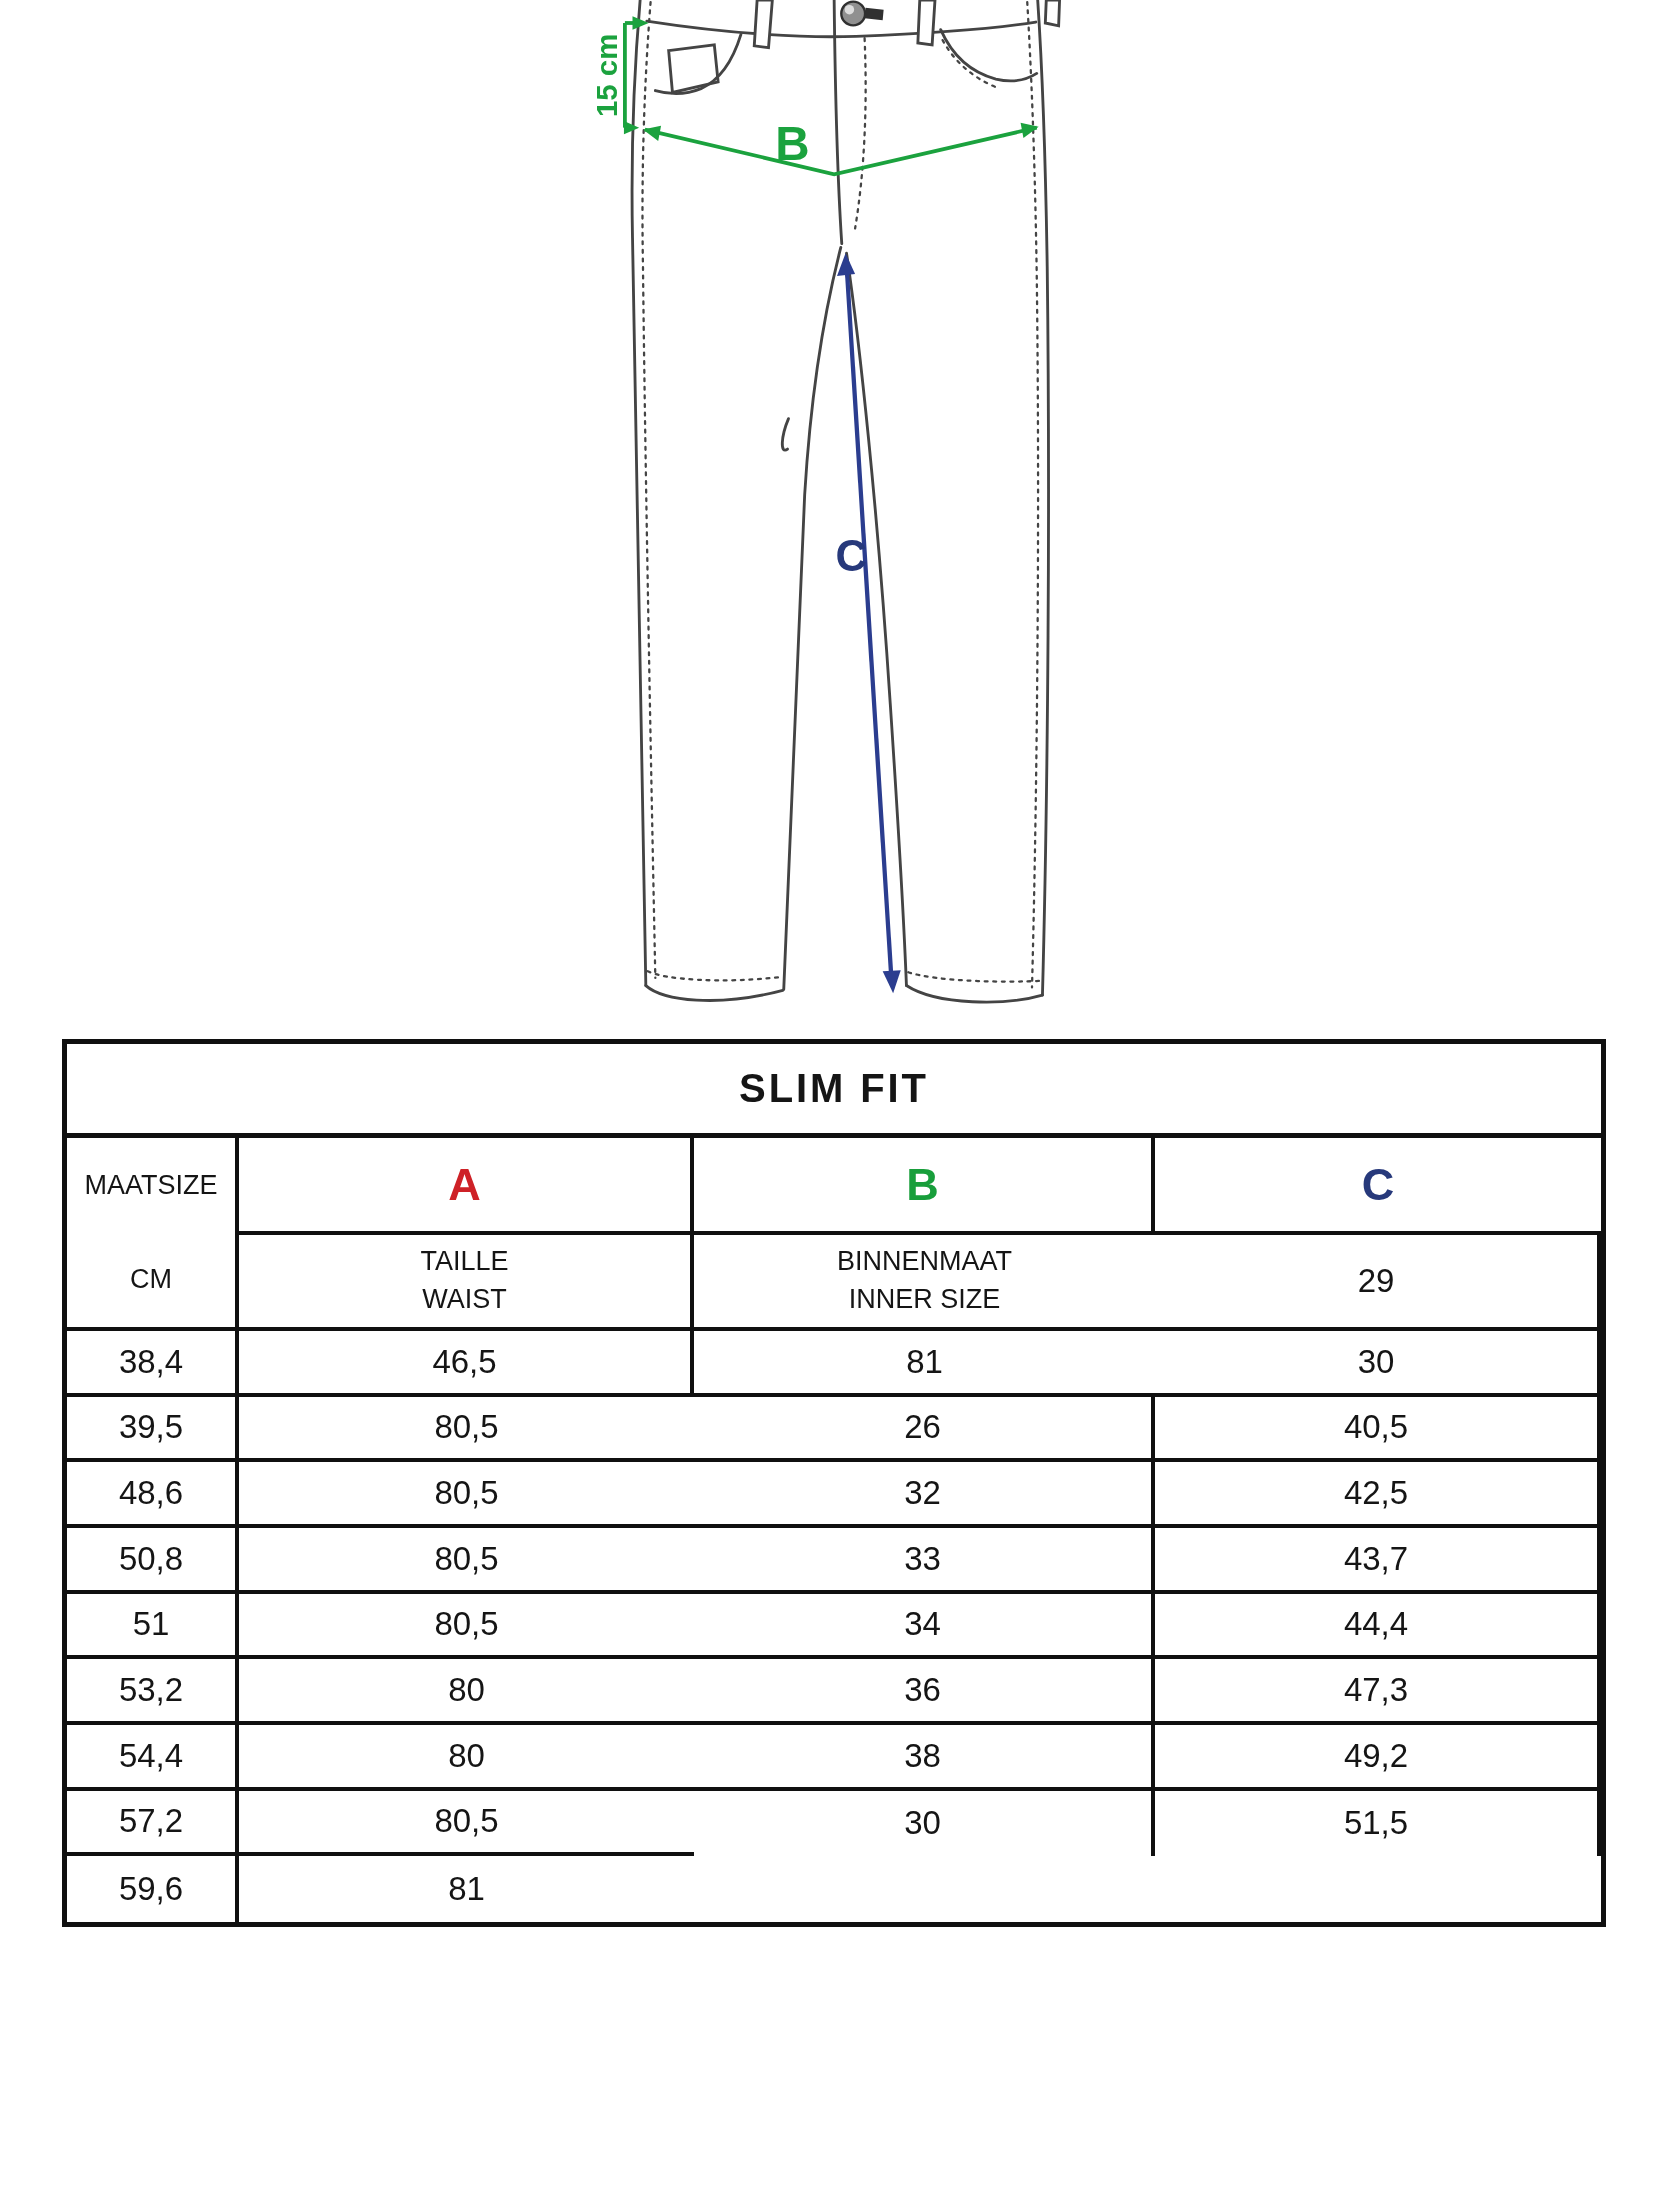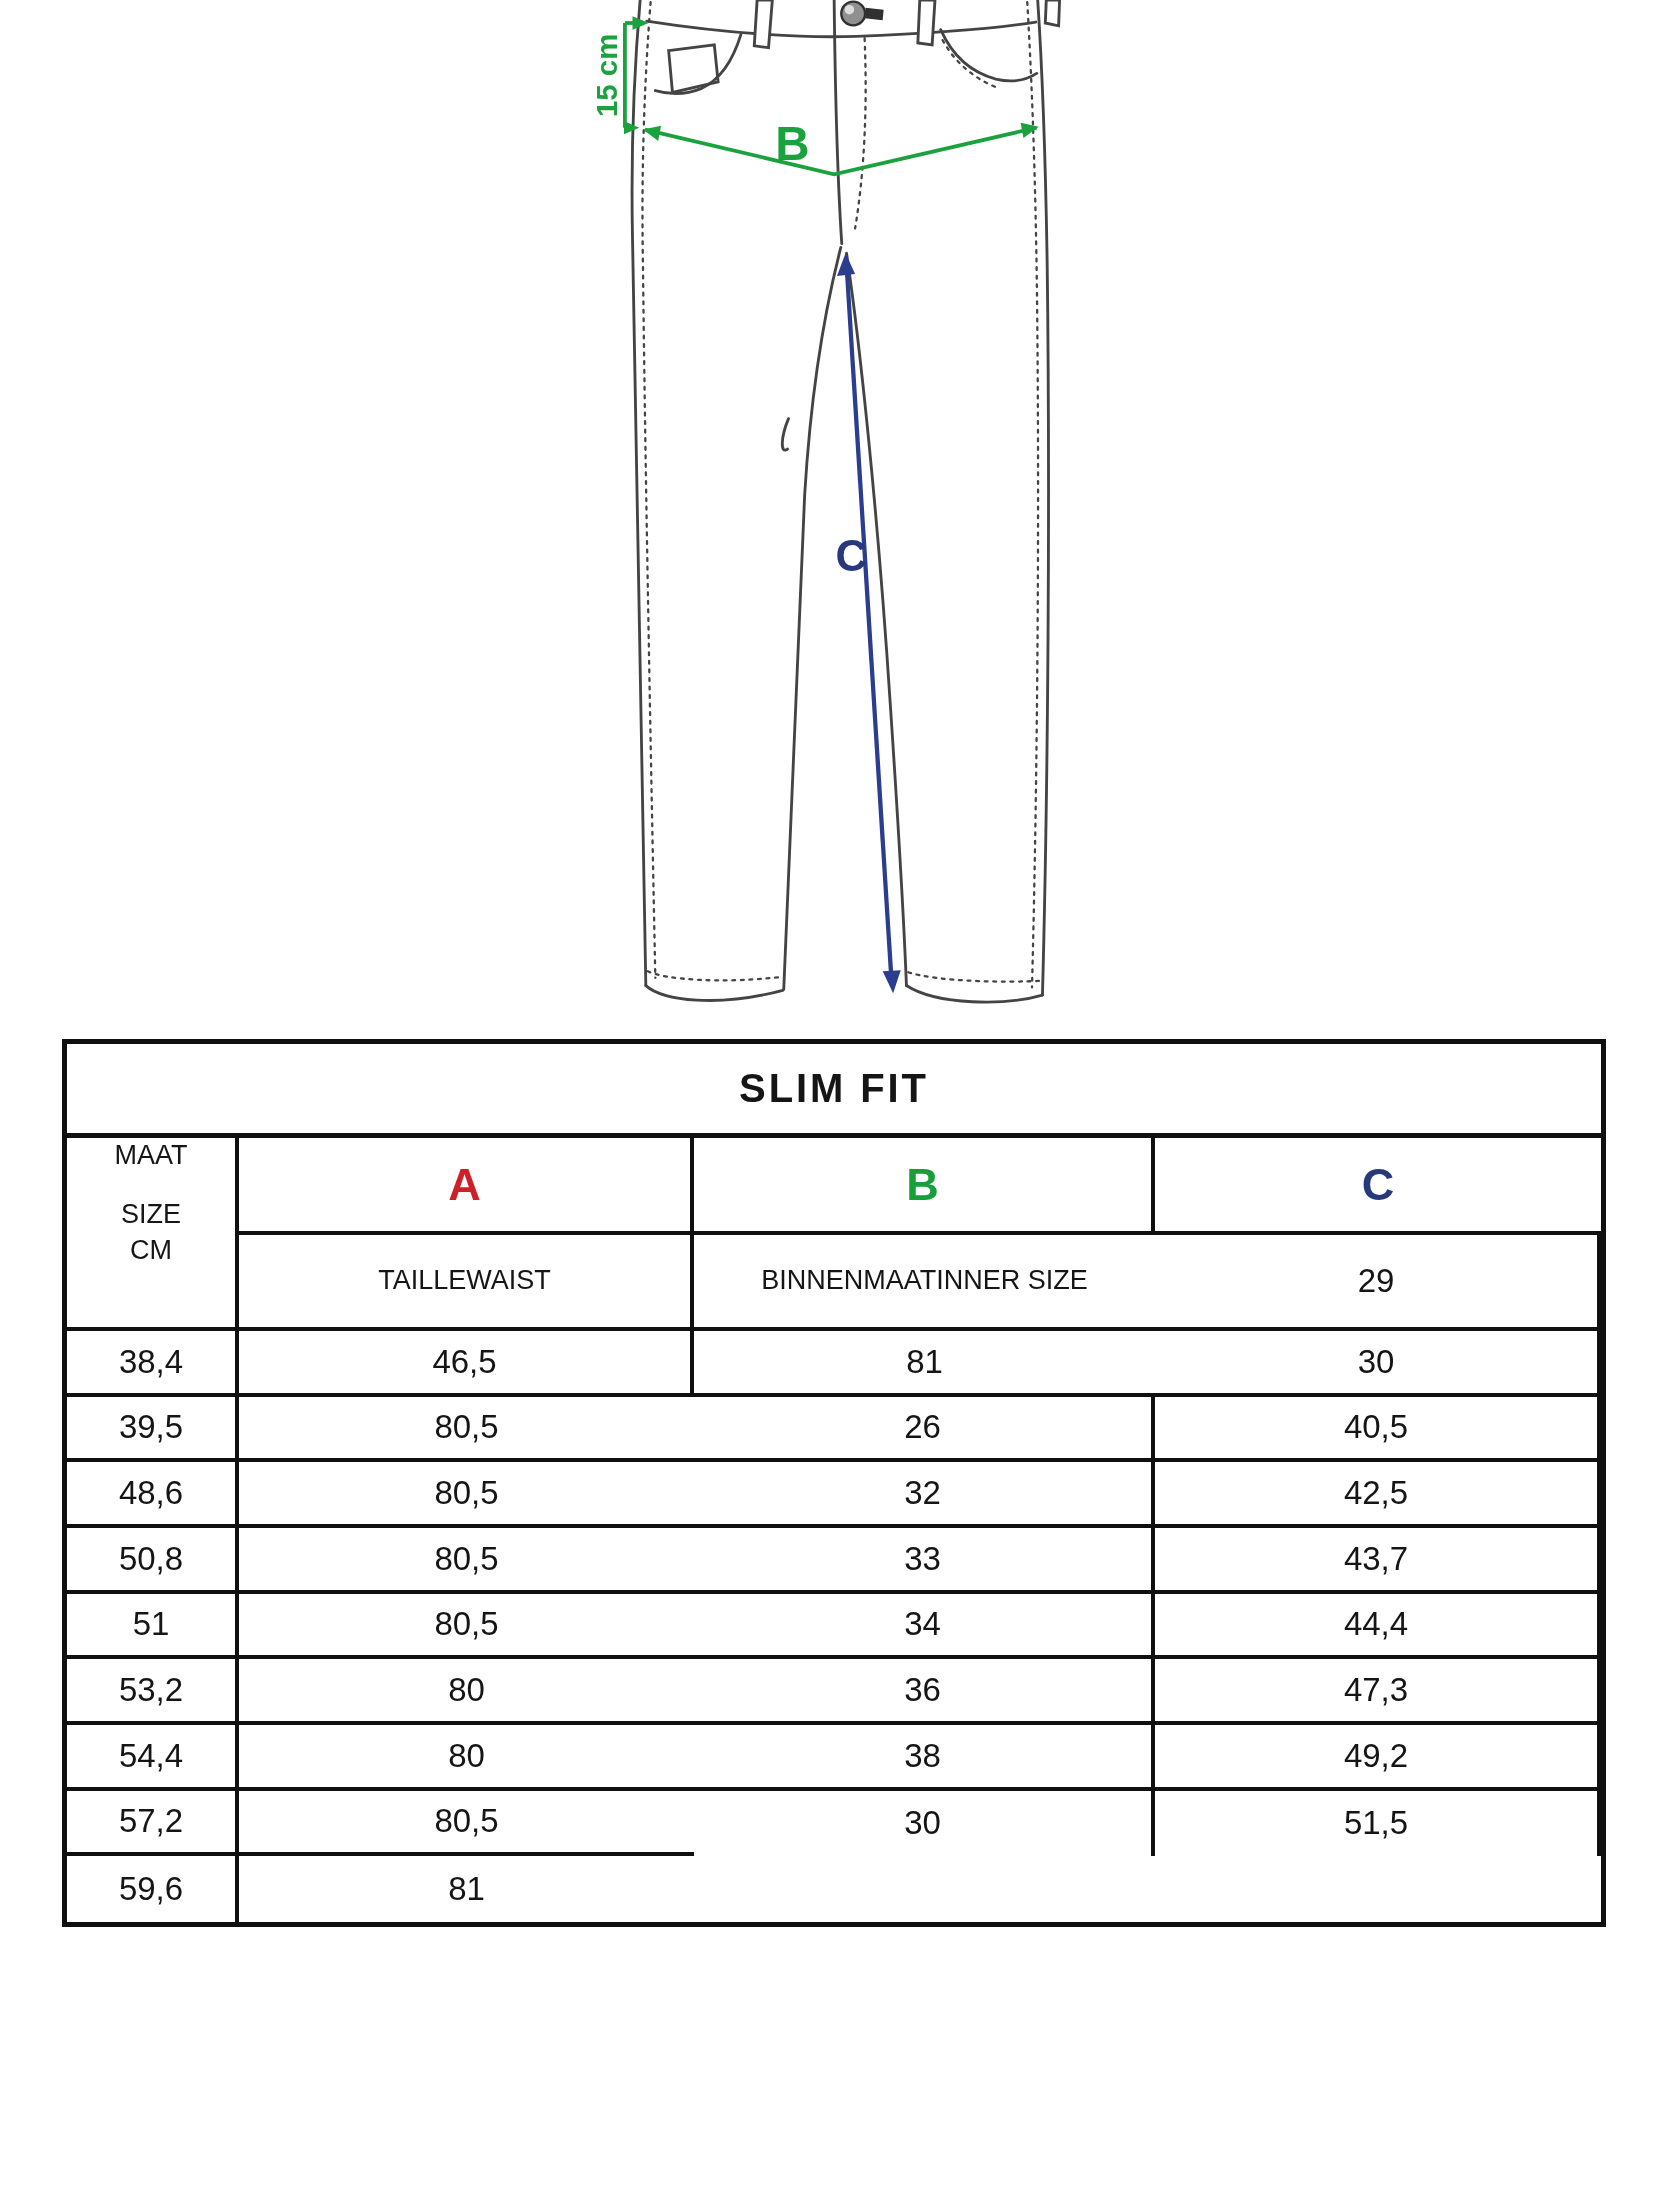--- a/index.html
+++ b/index.html
@@ -37,28 +37,28 @@
     border-right:none;
     border-bottom:5.7px solid #101010;
     font-size:40px;font-weight:700;letter-spacing:2.9px;
   }
   .size-head{
     grid-row:span 2;
     flex-direction:column;justify-content:stretch;
     padding:0;font-size:27px;
   }
   .size-head .half{
-    flex:1;display:flex;flex-direction:column;
-    align-items:center;justify-content:space-between;line-height:1.3;
+    flex:1;display:flex;flex-direction:row;
+    align-items:center;justify-content:flex-end;line-height:1.3;
   }
   .letter-cell{font-size:45px;font-weight:700;}
   .letter-a{color:#ce2127;}
   .letter-b{color:#189e3b;}
   .letter-c{color:#27397b;}
-  .sub-cell{flex-direction:row;font-size:27px;line-height:1.4;}
+  .sub-cell{flex-direction:column;font-size:27px;line-height:1.4;}
 </style>
 </head>
 <body>
 
 <div id="screen">
 
   <svg id="drawing" width="1655" height="1039" viewBox="0 0 1740 1092">
     <g fill="none" stroke="#444444" stroke-width="3" stroke-linecap="round">
 
       <path d="M 673,0 C 667,70 663,150 665,250 C 668,430 673,720 679,1036"></path>

